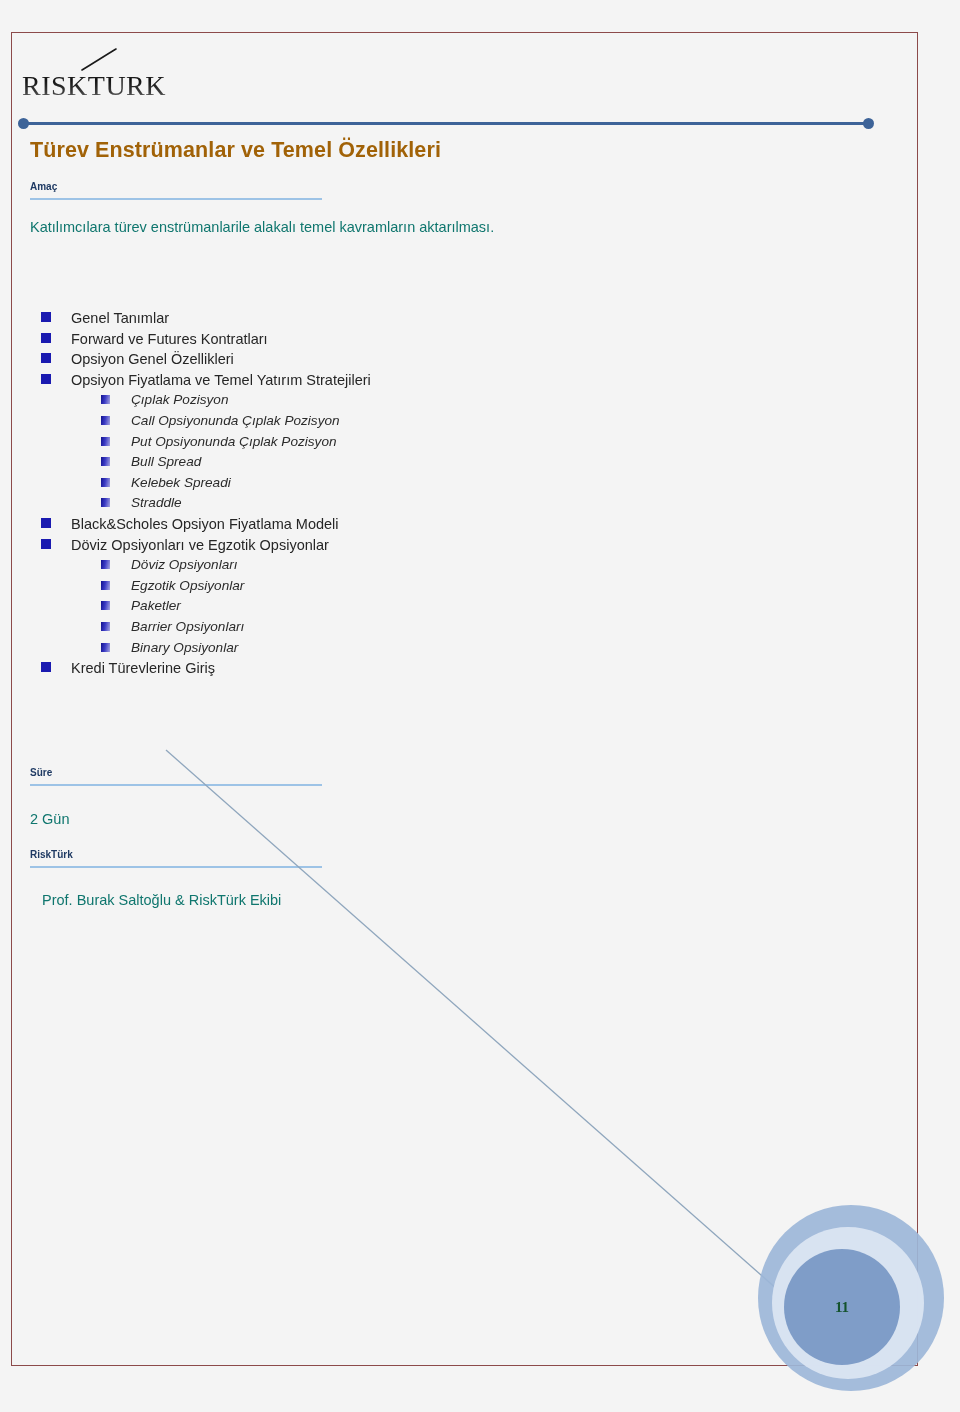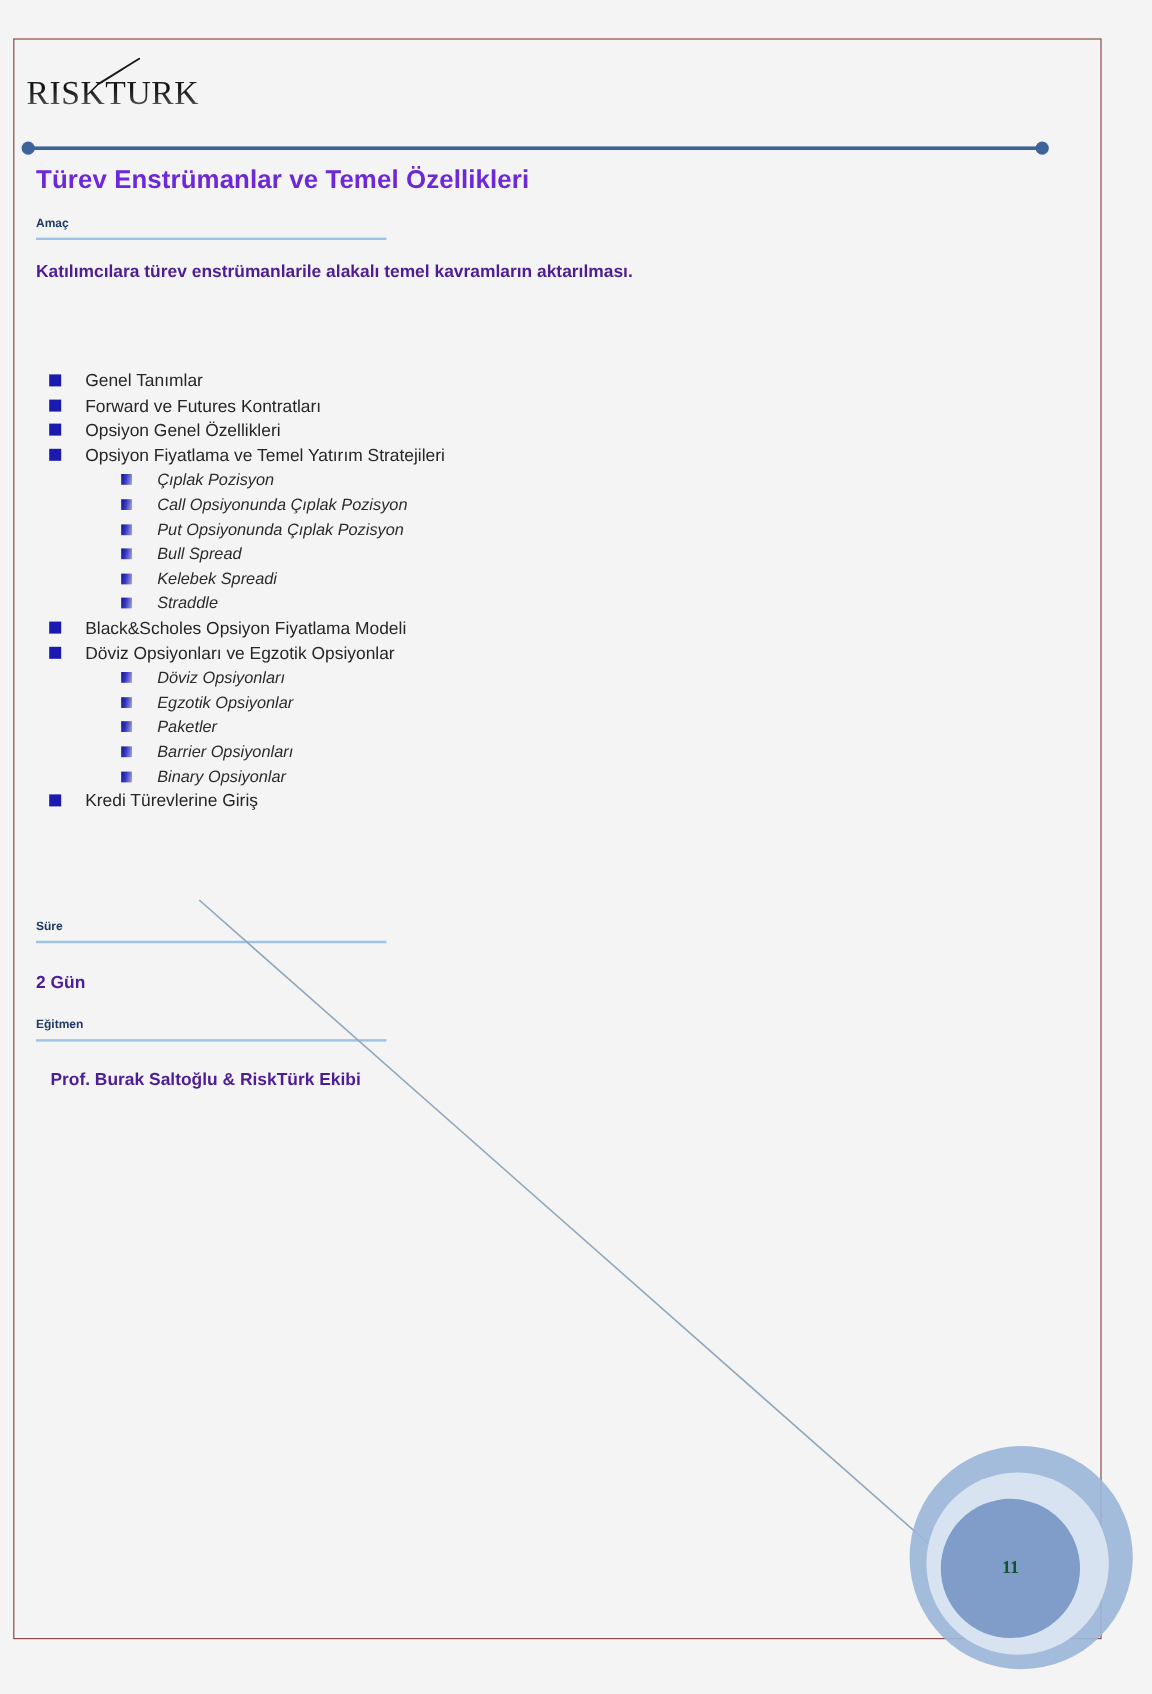--- a/index.html
+++ b/index.html
@@ -35,21 +35,21 @@
   }
 
   
   #logo {
     position: absolute;
     left: 22px;
     top: 46px;
     width: 190px;
     height: 56px;
     display: flex;
-    align-items: center;
+    align-items: flex-end;
   }
   #logo-text {
     font-family: "Liberation Serif", serif;
     font-size: 40px;
     letter-spacing: 0.5px;
     line-height: 1;
     font-variant: small-caps;
     text-transform: lowercase;
     color: #1a1a1a;
     background: linear-gradient(180deg, #555 0%, #111 45%, #3a3a3a 75%, #8a8a8a 100%);
@@ -95,21 +95,21 @@
   #header-rule .dot.left  { left: 0; }
   #header-rule .dot.right { right: 0; }
 
   
   .page-title {
     position: absolute;
     left: 30px;
     top: 138px;
     font-size: 21.5px;
     font-weight: bold;
-    color: #6d28d9;
+    color: #a16207;
     letter-spacing: 0.1px;
     white-space: nowrap;
   }
 
   .section-head {
     position: absolute;
     left: 30px;
     font-size: 10px;
     font-weight: bold;
     color: #1f3a63;
@@ -120,23 +120,22 @@
   }
   #head-amac     { top: 181px; }
   #head-program  { top: 262px; }
   #head-sure     { top: 767px; }
   #head-egitmen  { top: 849px; }
 
   .body-text {
     position: absolute;
     left: 30px;
     font-size: 14.5px;
-    color: #4c1d95;
+    color: #0f766e;
     white-space: nowrap;
-    font-weight: bold;
   }
   #text-amac    { top: 219px; }
   #text-sure    { top: 811px; }
   #text-egitmen { top: 892px; margin-left: 12px; }
 
   
   #outline {
     position: absolute;
     left: 0;
     top: 308px;
@@ -334,21 +333,21 @@
       </div>
       <div class="li lvl1">
         <span class="bullet"></span>
         <span class="txt">Kredi Türevlerine Giriş</span>
       </div>
     </div>
 
   <div class="section-head" id="head-sure">Süre</div>
   <div class="body-text" id="text-sure">2 Gün</div>
 
-  <div class="section-head" id="head-egitmen">Eğitmen</div>
+  <div class="section-head" id="head-egitmen">RiskTürk</div>
   <div class="body-text" id="text-egitmen">Prof. Burak Saltoğlu &amp; RiskTürk Ekibi</div>
 
   <svg id="diagonal" viewBox="0 0 960 1412">
     <line x1="166" y1="750" x2="812" y2="1320" stroke="#8fa6bd" stroke-width="1.3"></line>
   </svg>
 
   <div id="corner-deco">
     <span class="circ" id="circ-outer"></span>
     <span class="circ" id="circ-mid"></span>
     <span class="circ" id="circ-inner"></span>

